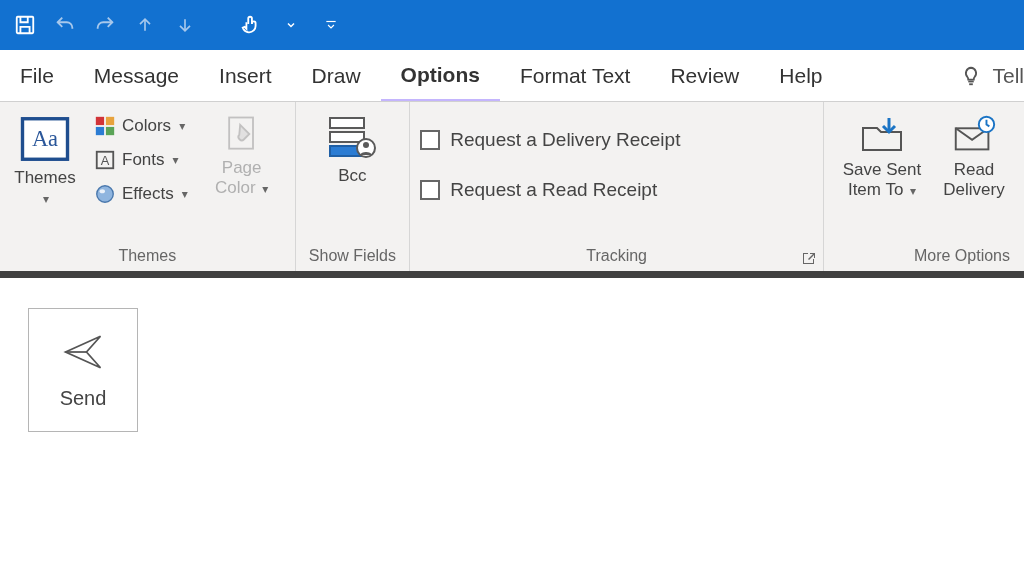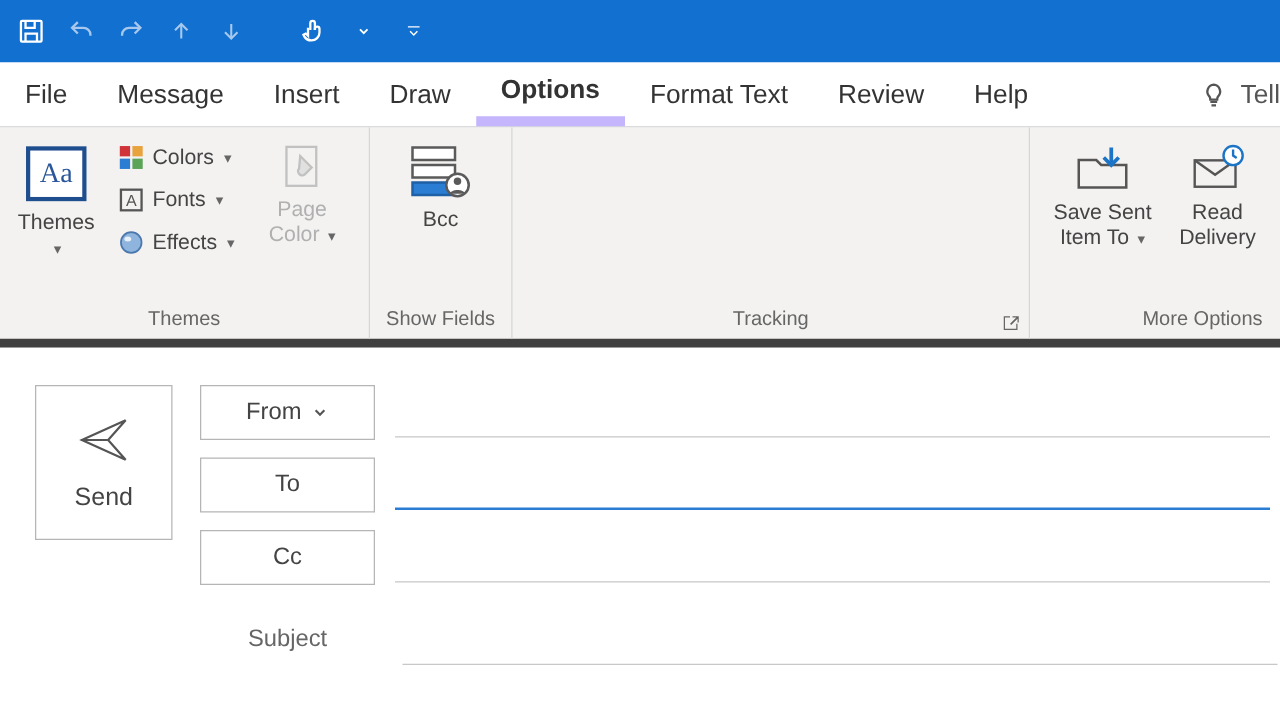--- a/index.html
+++ b/index.html
@@ -41,21 +41,21 @@
   }
   .ribbon-tab {
     padding: 4px 20px;
     height: 100%;
     display: flex; align-items: center;
     color: #333;
     white-space: nowrap;
   }
   .ribbon-tab.active {
     font-weight: 600;
-    border-bottom: 8px solid #c4b5fd;
+    border-bottom: 2px solid #c4b5fd;
   }
   .ribbon-tell { margin-left: auto; display:flex; align-items:center; gap:10px; padding:0 0 0 12px; color:#555;}
   
   .ribbon-body {
     background: #f3f2f1;
     height: 176px;
     display: flex;
     border-bottom: 7px solid #404040;
   }
   .group {
@@ -264,20 +264,30 @@
             <path d="M36 43c1-4 11-4 12 0" fill="#5a5a5a"></path>
         </svg>
         <div class="lbl">Bcc</div>
       </div>
     </div>
     <div class="group-label">Show Fields</div>
   </div>
 
   <div class="group rel" style="width:420px;">
     <div class="group-content">
+      <div style="display:flex;flex-direction:column;justify-content:center;gap:14px;padding-top:14px;">
+        <label class="checkbox-row">
+          <span class="cb"></span>
+          <span>Request a Delivery Receipt</span>
+        </label>
+        <label class="checkbox-row">
+          <span class="cb"></span>
+          <span>Request a Read Receipt</span>
+        </label>
+      </div>
     </div>
     <div class="group-label">Tracking</div>
     <svg class="launcher" viewBox="0 0 16 16">
       <path d="M2 2h5v1H3v9h9V8h1v5H2z" fill="#666"></path>
         <path d="M9 2h5v5h-1V4l-5 5-1-1 5-5H9z" fill="#666"></path>
     </svg>
   </div>
 
   <div class="group" style="flex:1;border-right:none;">
     <div class="group-content" style="justify-content:center;gap:4px;">
@@ -305,40 +315,13 @@
 
 <div class="compose">
   <div class="send-btn">
     <svg width="42" height="42" viewBox="0 0 48 48" fill="none" stroke="#555" stroke-width="2">
       <path d="M4 24L44 6 28 24 44 42z"></path>
         <path d="M28 24L4 24"></path>
     </svg>
     <span>Send</span>
   </div>
 
-  <div class="fields">
-    <div class="field-row">
-      <div class="field-btn">
-        <span>From</span>
-        <svg width="14" height="14" viewBox="0 0 24 24" fill="none" stroke="#555" stroke-width="3">
-            <path d="M6 9l6 6 6-6"></path>
-          </svg>
-      </div>
-      <input class="field-input" value="" style="">
-    </div>
-    <div class="field-row">
-      <div class="field-btn">
-        <span>To</span>
-      </div>
-      <input class="field-input focus" value="" style="">
-    </div>
-    <div class="field-row">
-      <div class="field-btn">
-        <span>Cc</span>
-      </div>
-      <input class="field-input" value="" style="">
-    </div>
-    <div class="subject-row">
-      <div class="subject-label">Subject</div>
-      <input class="field-input" value="" style="">
-    </div>
-  </div>
 </div>
 
 </body></html>

